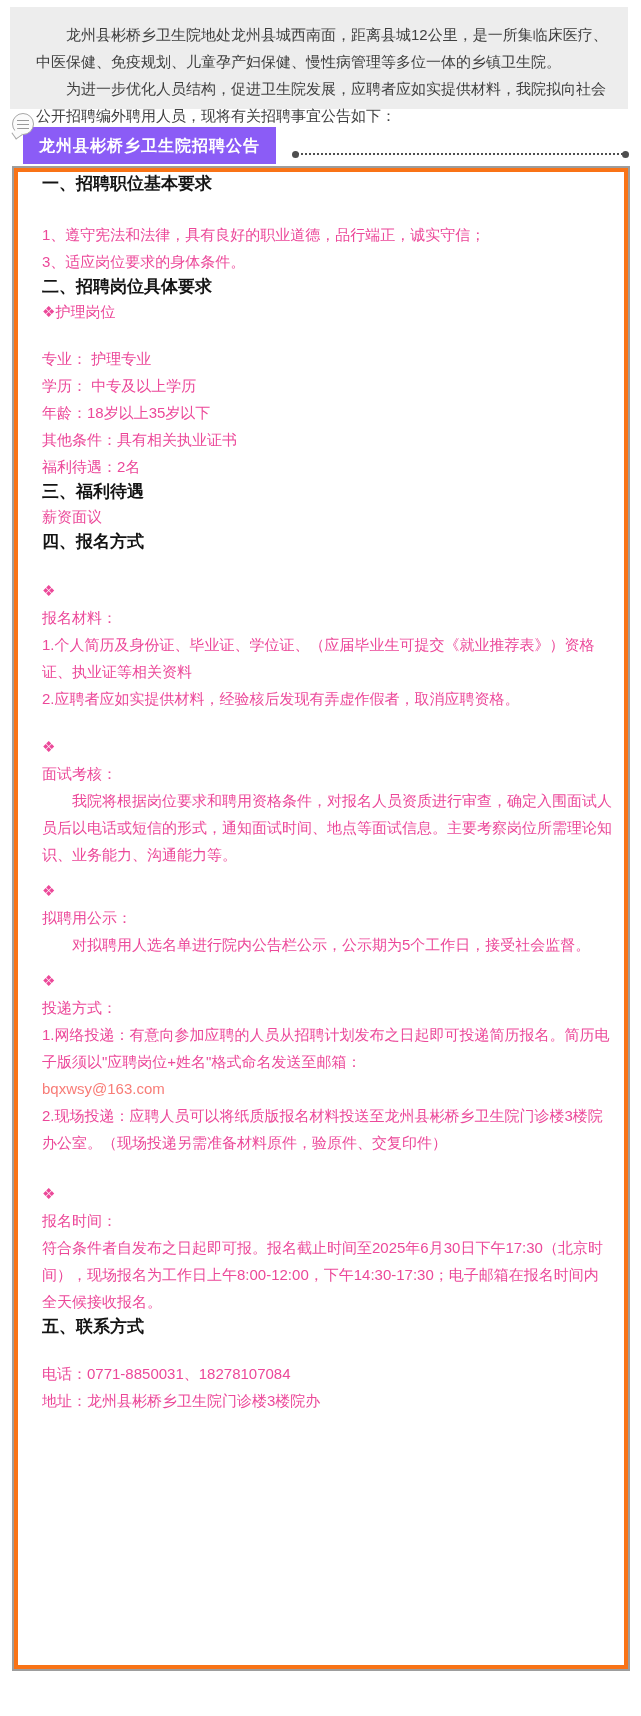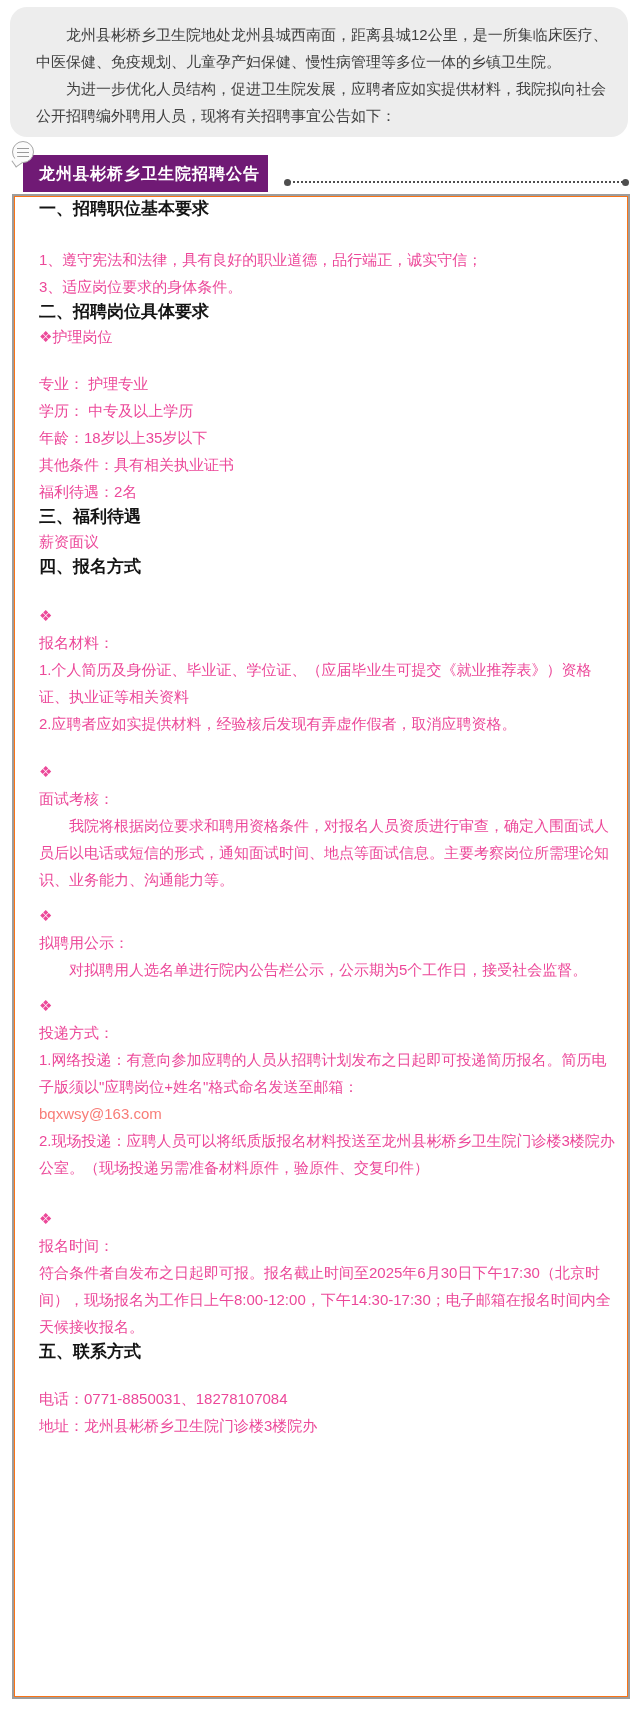--- a/index.html
+++ b/index.html
@@ -6,47 +6,46 @@
   html, body {
     margin: 0; padding: 0;
     width: 641px; height: 1716px;
     background: #ffffff;
     font-family: "Liberation Sans", "DejaVu Sans", sans-serif;
     overflow: hidden;
   }
   
   .intro {
     margin: 7px 13px 0 10px;
-    height: 130px;
+    height: 102px;
     background: #ededed;
     padding: 14px 20px 0 26px;
-    border-radius: 17px;
   }
   .intro p {
     margin: 0;
     text-indent: 2em;
     font-size: 15px;
     line-height: 27px;
     color: #3f3f3f;
   }
   
   .banner-row {
     position: relative;
     margin: 18px 14px 0 23px;
     height: 37px;
     display: flex;
     align-items: flex-start;
   }
   .badge {
     position: relative;
-    background: #701a75;
+    background: #8b5cf6;
     color: #ffffff;
     height: 37px;
     line-height: 37px;
-    padding: 0 8px 0 16px;
+    padding: 0 16px 0 16px;
     font-size: 16px;
     font-weight: bold;
     letter-spacing: 1px;
     white-space: nowrap;
   }
   .bubble {
     position: absolute;
     left: -11px; top: -14px;
     width: 22px; height: 22px;
     background: #fbfbfb;
@@ -85,21 +84,21 @@
     width: 7px; height: 7px;
     border-radius: 50%;
     background: #4f4f4f;
   }
   .dotline::before { left: -2px; }
   .dotline::after  { right: -2px; }
   
   .box {
     margin: 4px 13px 0 14px;
     height: 1501px;
-    border: 1px solid #f97316;
+    border: 4px solid #f97316;
     box-shadow: 0 0 0 2px #9d9d9d;
     padding: 0 12px 0 24px;
     overflow: hidden;
     background: #ffffff;
   }
   .box h2 {
     margin: 0;
     font-size: 17px;
     line-height: 23px;
     font-weight: bold;

